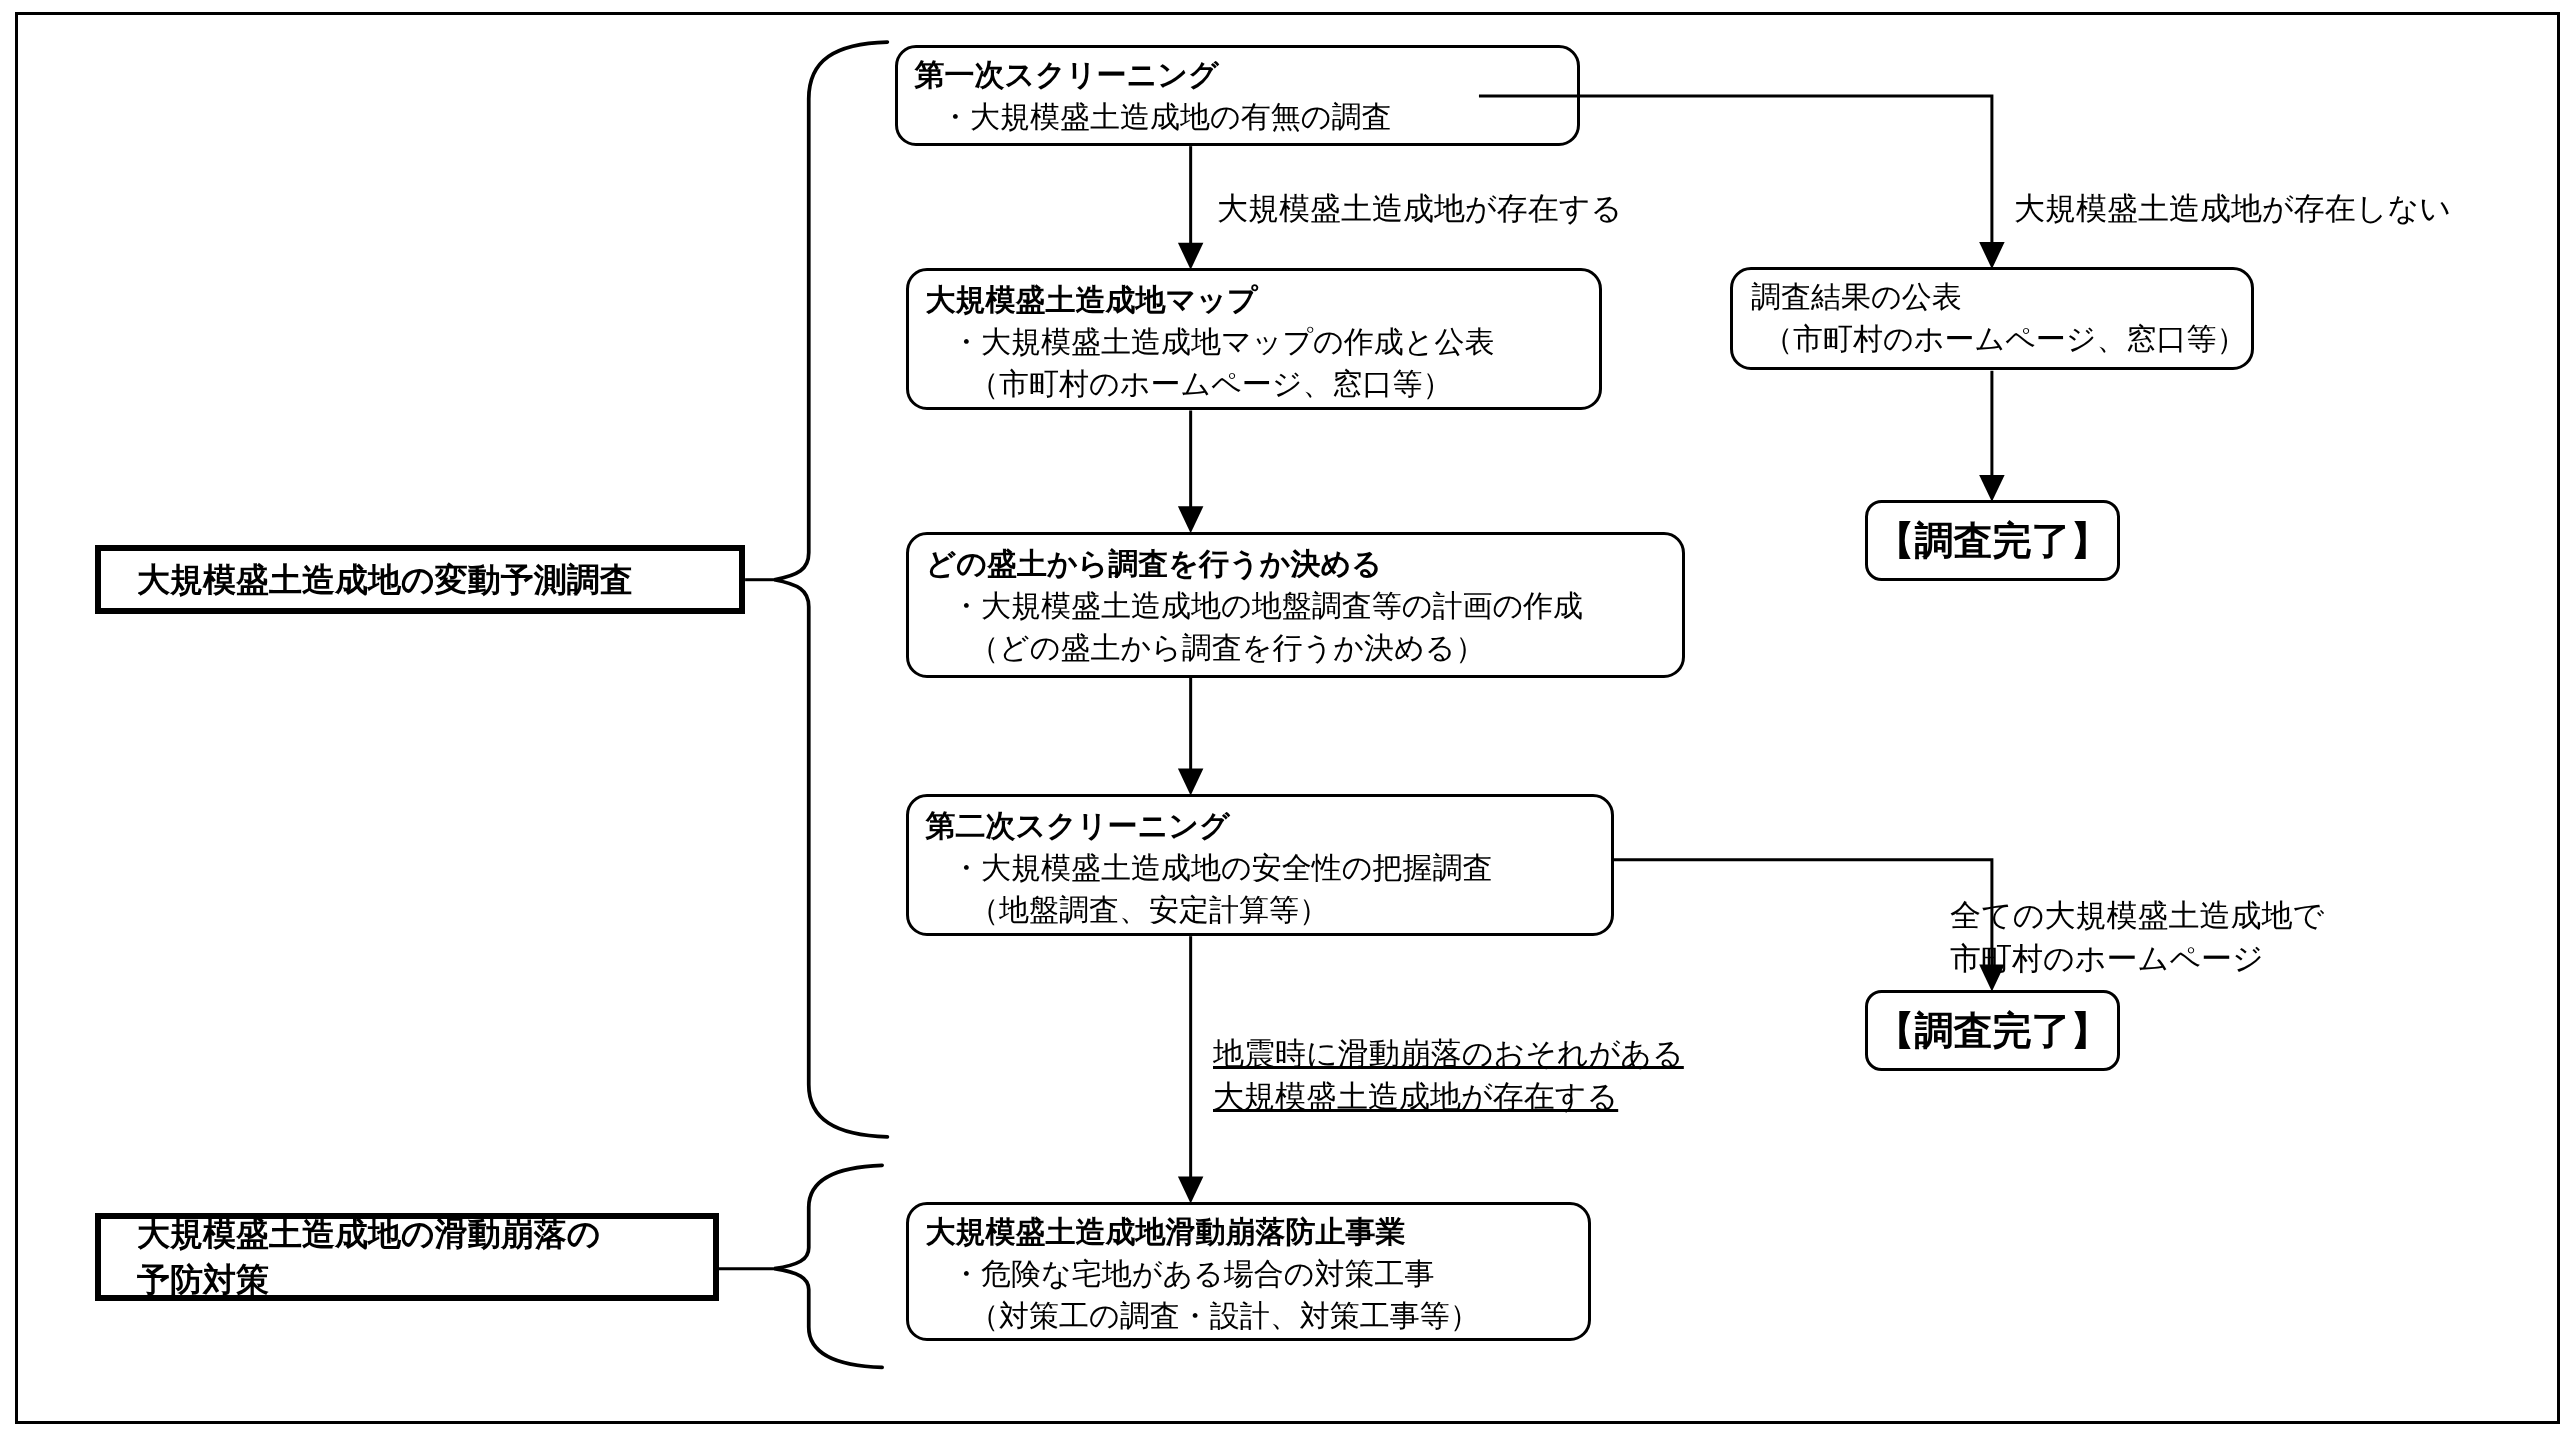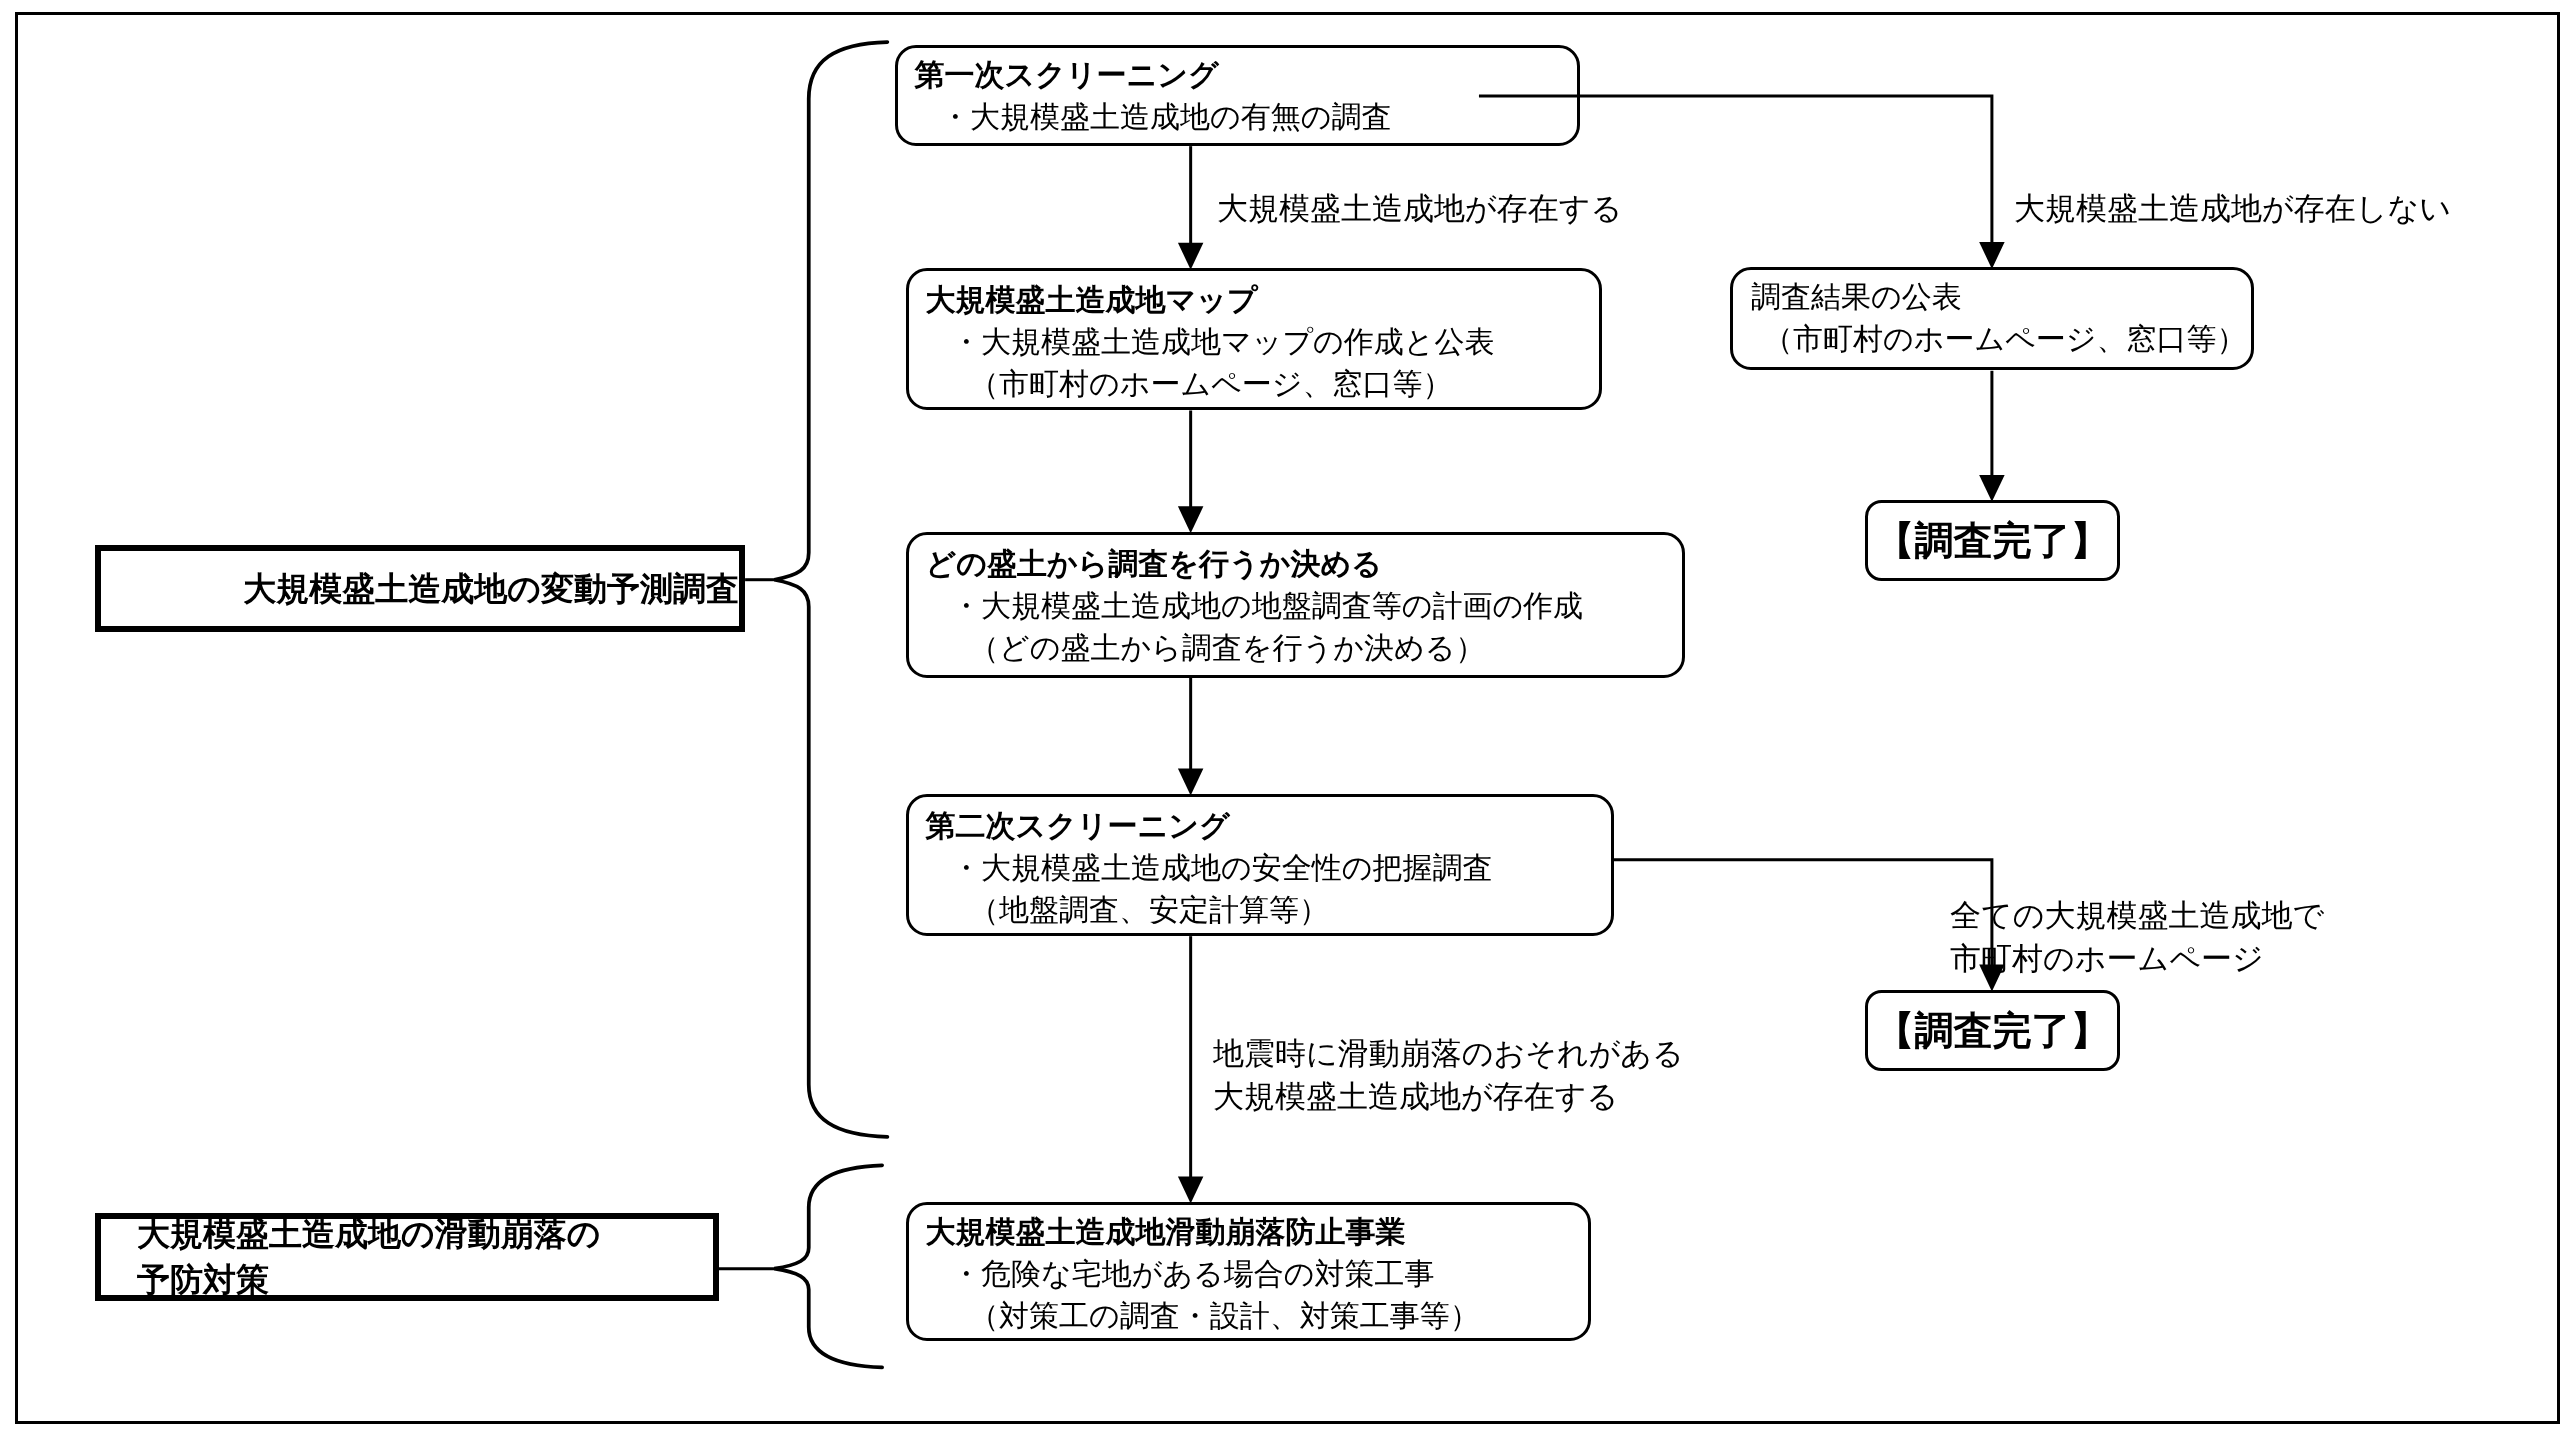--- a/index.html
+++ b/index.html
@@ -37,21 +37,21 @@
   }
   #connector-layer{position:absolute;left:0;top:0;pointer-events:none;}
 </style>
 </head>
 <body>
 
 <div id="canvas">
 
   <div id="outer-border"></div>
 
-  <div class="sidebox" style="left:95px;top:545px;width:650px;height:87px;align-items:flex-end;">
+  <div class="sidebox" style="left:95px;top:545px;width:650px;height:69px;">
     <div>大規模盛土造成地の変動予測調査</div>
   </div>
 
   <div class="sidebox" style="left:95px;top:1213px;width:624px;height:88px;">
     <div>大規模盛土造成地の滑動崩落の</div>
     <div>予防対策</div>
   </div>
 
   <div class="flowbox" style="left:895px;top:45px;width:685px;height:101px;padding-top:6px;">
     <div class="title">第一次スクリーニング</div>
@@ -97,21 +97,21 @@
 
   <div class="edgelabel" style="left:1217px;top:187px;">大規模盛土造成地が存在する</div>
 
   <div class="edgelabel" style="left:2014px;top:187px;">大規模盛土造成地が存在しない</div>
 
   <div class="edgelabel" style="left:1950px;top:894px;">
     <div>全ての大規模盛土造成地で</div>
     <div>市町村のホームページ</div>
   </div>
 
-  <div class="edgelabel" style="left:1213px;top:1032px;">
+  <div class="edgelabel" style="left:1213px;top:1032px;text-decoration:underline;">
     <div>地震時に滑動崩落のおそれがある</div>
     <div>大規模盛土造成地が存在する</div>
   </div>
 
   <svg id="connector-layer" width="2576" height="1438" viewBox="0 0 3440 1920">
     <g stroke="#000" stroke-width="4" fill="none">
 
       <line x1="1590" y1="195" x2="1590" y2="326"></line>
       <line x1="1590" y1="548" x2="1590" y2="678"></line>
       <line x1="1590" y1="905" x2="1590" y2="1028"></line>

